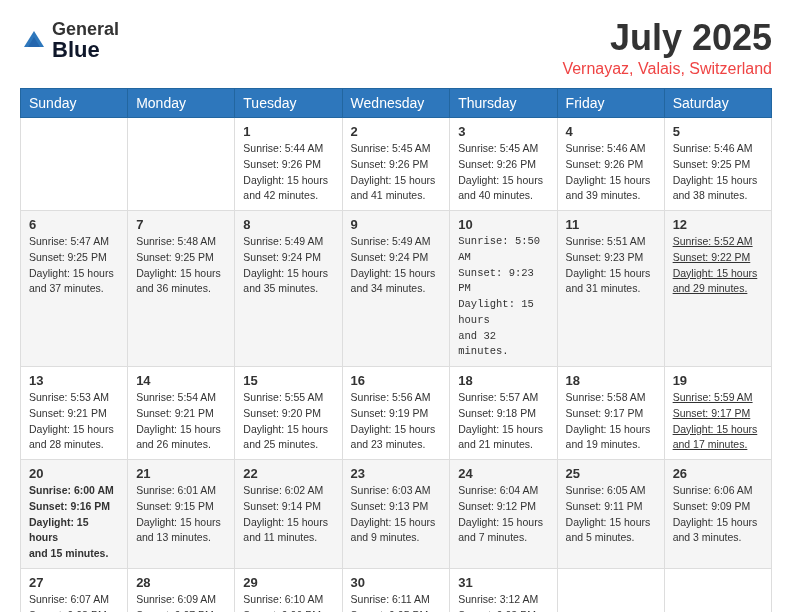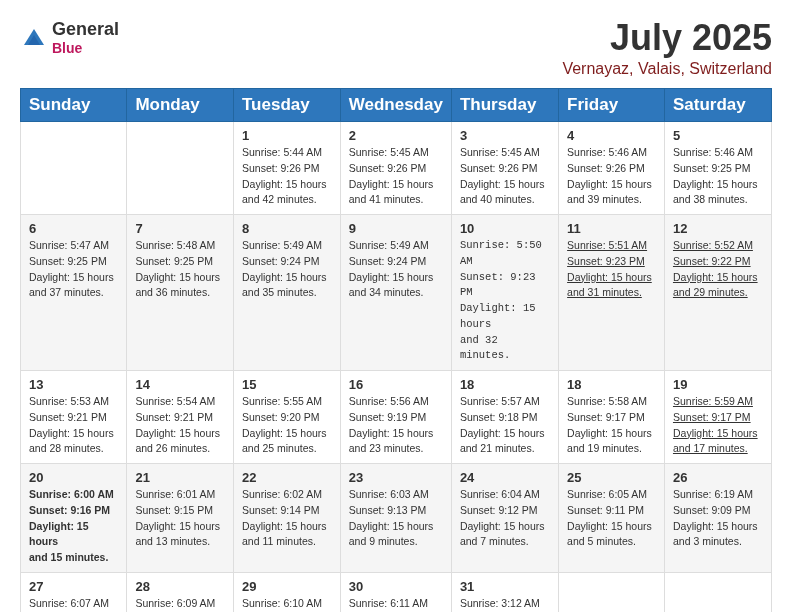--- a/index.html
+++ b/index.html
@@ -21,53 +21,53 @@
       align-items: center;
       gap: 4px;
     }
     .logo-text-general {
       font-size: 18px;
       font-weight: bold;
       color: #333;
       line-height: 1;
     }
     .logo-text-blue {
-      font-size: 14px;
+      font-size: 22px;
       font-weight: bold;
-      color: #be185d;
+      color: #0f172a;
       line-height: 1;
     }
     .logo-icon {
       width: 28px;
       height: 28px;
     }
     .title-block {
       text-align: right;
     }
     .month-title {
       font-size: 36px;
       font-weight: bold;
       color: #333;
       line-height: 1;
     }
     .location-title {
       font-size: 16px;
-      color: #7f1d1d;
+      color: #ef4444;
       margin-top: 4px;
     }
     .calendar {
       width: 100%;
       border-collapse: collapse;
       border: 1px solid #ccc;
     }
     .calendar th {
       background-color: #2e77bc;
       color: #fff;
-      font-size: 17px;
-      font-weight: bold;
+      font-size: 14px;
+      font-weight: normal;
       padding: 6px 8px;
       text-align: left;
       border: 1px solid #2266a0;
     }
     .calendar td {
       vertical-align: top;
       padding: 6px 8px;
       border: 1px solid #ddd;
       font-size: 10.5px;
       color: #333;
@@ -195,21 +195,21 @@
         </td>
         <td>
           <span class="day-number">10</span>
           <div class="day-info" style="white-space: pre-line; font-family: Liberation Mono, monospace;">Sunrise: 5:50 AM
 Sunset: 9:23 PM
 Daylight: 15 hours
 and 32 minutes.</div>
         </td>
         <td>
           <span class="day-number">11</span>
-          <div class="day-info" style="white-space: pre-line; text-decoration: underline;">Sunrise: 5:51 AM
+          <div class="day-info" style="white-space: pre-line;">Sunrise: 5:51 AM
 Sunset: 9:23 PM
 Daylight: 15 hours
 and 31 minutes.</div>
         </td>
         <td>
           <span class="day-number">12</span>
           <div class="day-info" style="white-space: pre-line; text-decoration: underline;">Sunrise: 5:52 AM
 Sunset: 9:22 PM
 Daylight: 15 hours
 and 29 minutes.</div>
@@ -304,21 +304,21 @@
         </td>
         <td>
           <span class="day-number">25</span>
           <div class="day-info" style="white-space: pre-line;">Sunrise: 6:05 AM
 Sunset: 9:11 PM
 Daylight: 15 hours
 and 5 minutes.</div>
         </td>
         <td>
           <span class="day-number">26</span>
-          <div class="day-info" style="white-space: pre-line;">Sunrise: 6:19 AM
+          <div class="day-info" style="white-space: pre-line;">Sunrise: 6:06 AM
 Sunset: 9:09 PM
 Daylight: 15 hours
 and 3 minutes.</div>
         </td>
       </tr>
       <tr>
         <td>
           <span class="day-number">27</span>
           <div class="day-info" style="white-space: pre-line;">Sunrise: 6:07 AM
 Sunset: 9:08 PM

